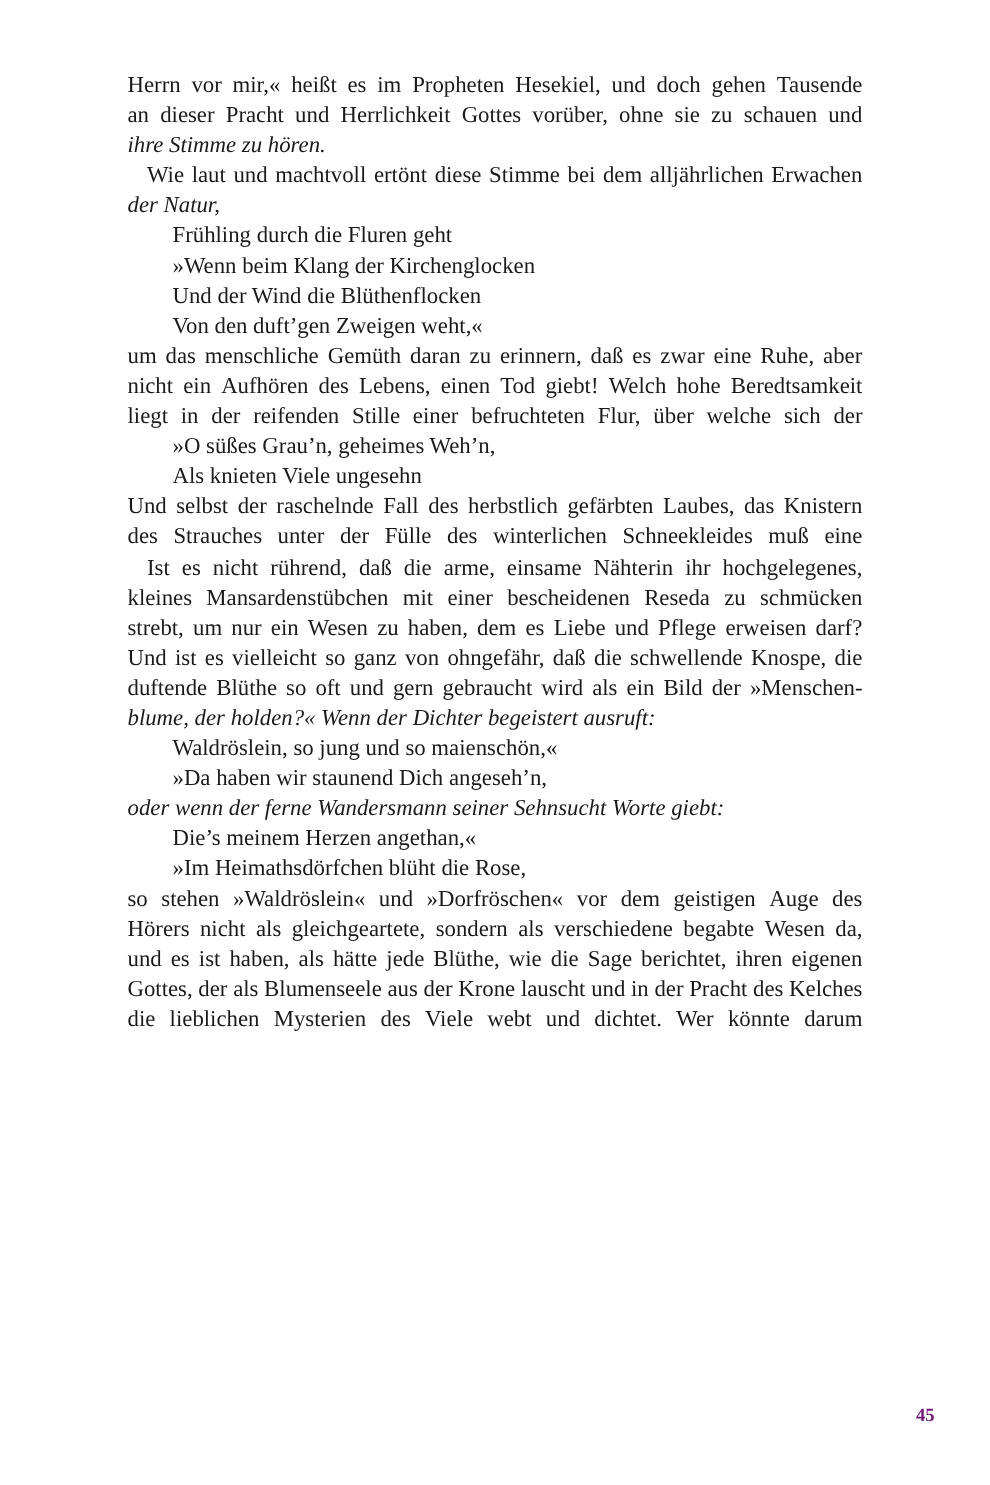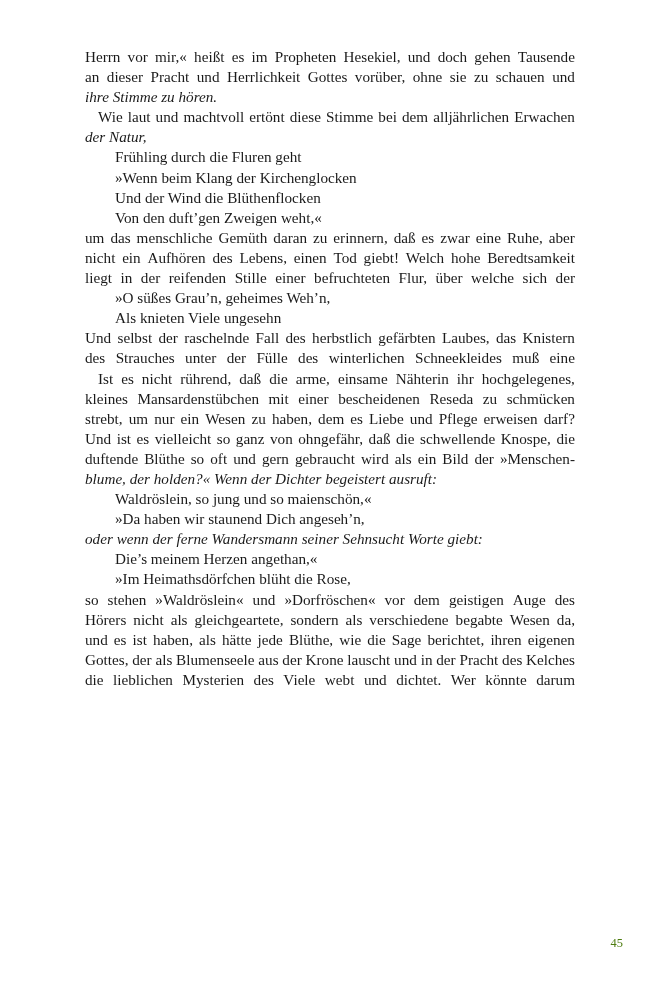--- a/index.html
+++ b/index.html
@@ -73,21 +73,22 @@
     display: block;
     white-space: nowrap;
   }
 
   .folio {
     position: absolute;
     right: 33px;
     bottom: 40px;
     font-size: 12.4px;
     line-height: 14px;
-    color: #4d7c0f;
+    color: #701a75;
+    font-weight: bold;
   }
 </style>
 </head>
 <body>
 
 <div class="page">
   <div class="textblock" id="textblock">
       <div class="para">
         <div class="jline">
           <span>Herrn</span>

